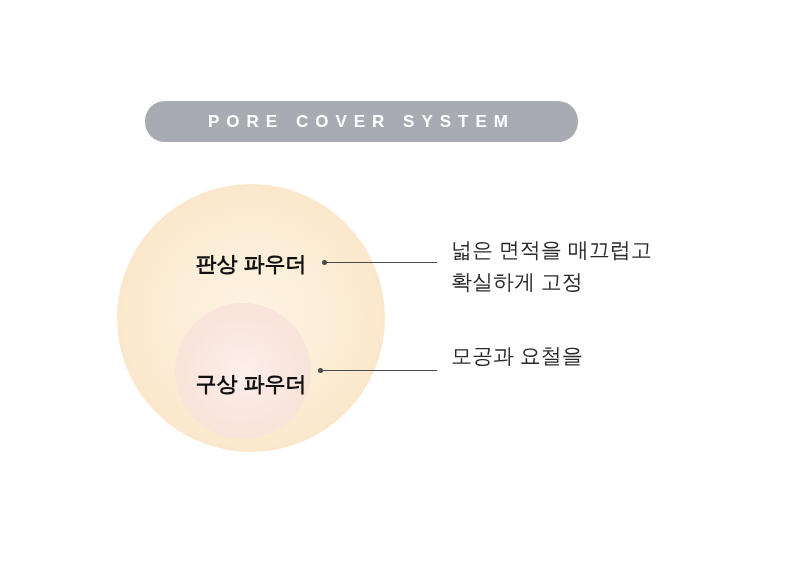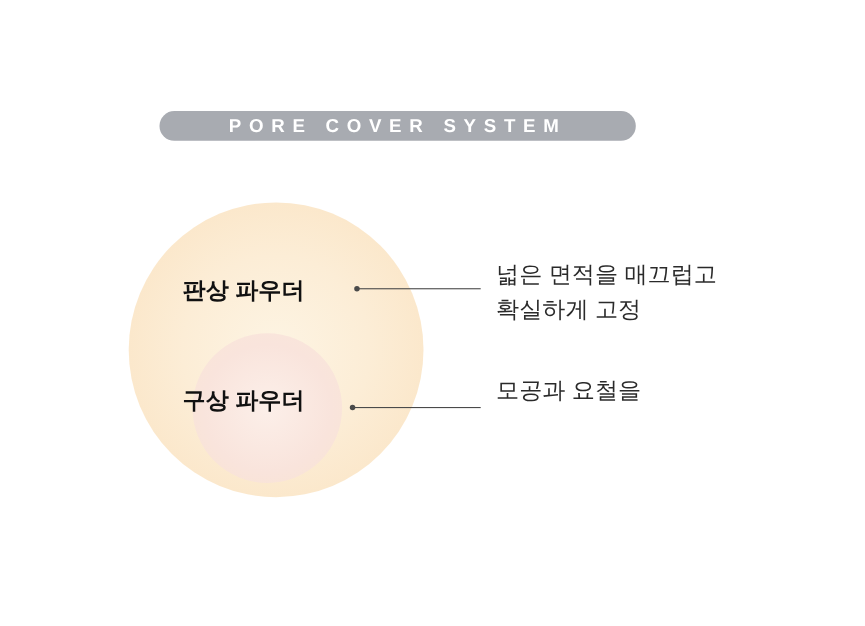--- a/index.html
+++ b/index.html
@@ -6,21 +6,21 @@
   body{
     width:786px;height:569px;
     background:#ffffff;
     position:relative;
     font-family:"Liberation Sans", sans-serif;
     overflow:hidden;
   }
   .badge{
     position:absolute;
     left:145px;top:101px;
-    width:433px;height:27px;
+    width:433px;height:41px;
     background:#a8abb1;
     border-radius:20px;
     display:flex;align-items:center;justify-content:center;
     color:#ffffff;
     font-weight:bold;
     font-size:17px;
     letter-spacing:7px;
     white-space:nowrap;
   }
   .outer-circle{
@@ -33,28 +33,28 @@
   .inner-circle{
     position:absolute;
     left:175px;top:303px;
     width:136px;height:136px;
     border-radius:50%;
     background:radial-gradient(circle, #fcefe9 0%, #f9e4dc 60%, rgba(247,223,214,0.6) 88%, rgba(247,223,214,0) 100%);
   }
   .circle-label{
     position:absolute;
     width:170px;
-    text-align:left;
+    text-align:center;
     font-size:21px;
     font-weight:bold;
     color:#111111;
     white-space:nowrap;
   }
   .label-outer{left:166px;top:250px;}
-  .label-inner{left:166px;top:350px;}
+  .label-inner{left:166px;top:370px;}
   .connector{
     position:absolute;
     height:1px;
     background:#4a4a4a;
   }
   .connector .dot{
     position:absolute;
     left:-2px;top:-2px;
     width:5px;height:5px;
     border-radius:50%;

